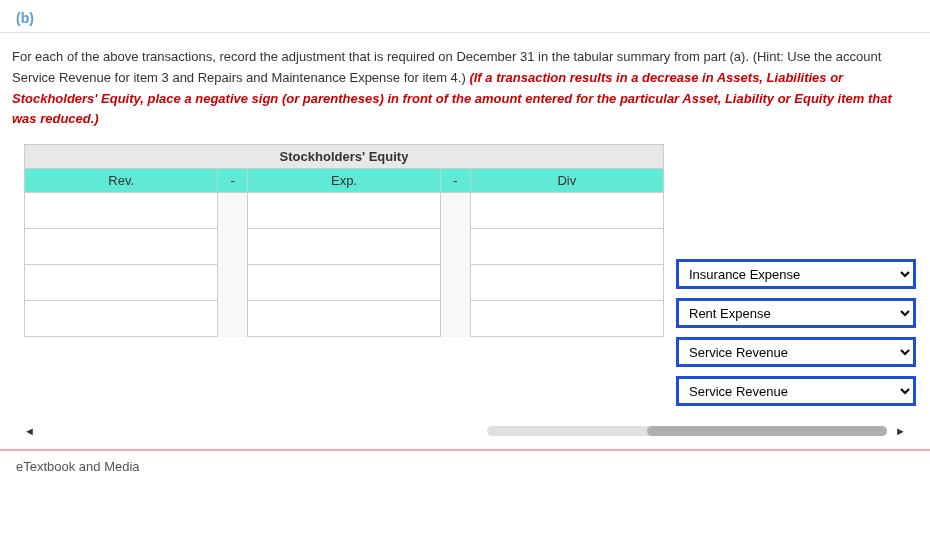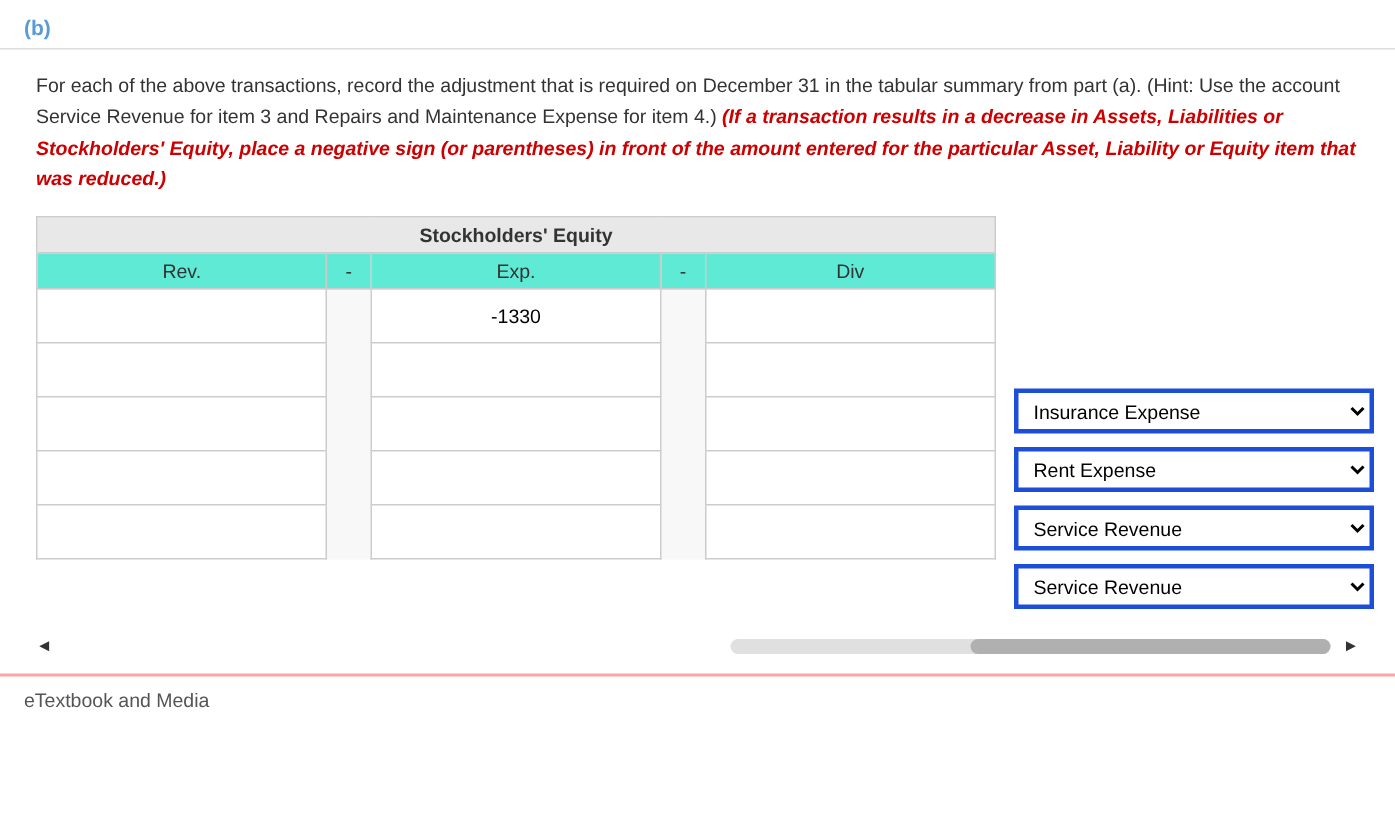--- a/index.html
+++ b/index.html
@@ -11,21 +11,21 @@
       width: 930px;
     }
     .section-label {
       color: #5b9bd5;
       font-size: 14px;
       font-weight: bold;
       padding: 10px 16px 6px 16px;
       border-bottom: 1px solid #ddd;
     }
     .instructions {
-      padding: 14px 24px 14px 24px;
+      padding: 14px 24px 14px 12px;
       line-height: 1.6;
       font-size: 13px;
     }
     .instructions span.bold-red {
       color: #c00;
       font-weight: bold;
       font-style: italic;
     }
     .equity-table {
       border-collapse: collapse;
@@ -142,27 +142,20 @@
         </tr>
         <tr class="header-cols">
           <th class="col-rev">Rev.</th>
           <th class="col-sep">-</th>
           <th class="col-exp">Exp.</th>
           <th class="col-sep">-</th>
           <th class="col-div">Div</th>
         </tr>
       </thead>
       <tbody id="table-body">
-      <tr class="row-data">
-            <td class="col-rev"><input type="text" style=""></td>
-            <td class="separator"></td>
-            <td class="col-exp"><input type="text" value="-1330" style=""></td>
-            <td class="separator"></td>
-            <td class="col-div"><input type="text" style=""></td>
-          </tr>
           <tr class="row-data">
             <td class="col-rev"><input type="text" style=""></td>
             <td class="separator"></td>
             <td class="col-exp"><input type="text" style=""></td>
             <td class="separator"></td>
             <td class="col-div"><input type="text" style=""></td>
           </tr>
           <tr class="row-data">
             <td class="col-rev"><input type="text" style=""></td>
             <td class="separator"></td>

